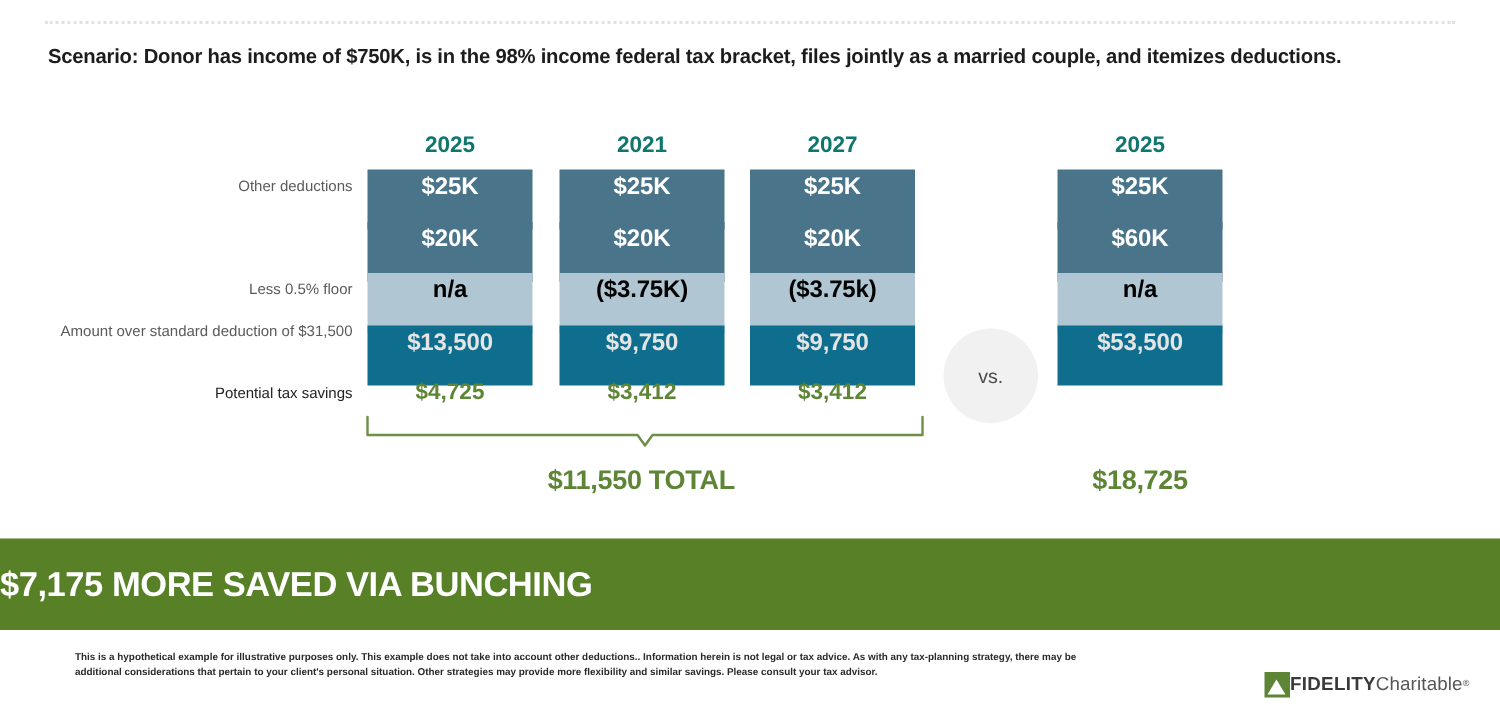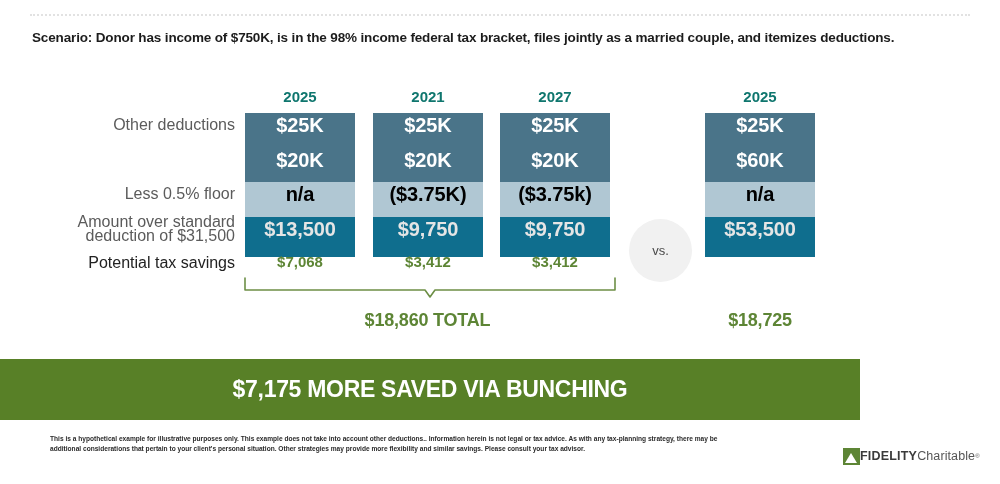--- a/index.html
+++ b/index.html
@@ -56,37 +56,37 @@
     font-weight: bold;
     color: #0f766e;
     top: 88px;
   }
 
   .row-label {
     position: absolute;
     right: 796px;            
     width: 200px;
     text-align: right;
-    font-size: 16px;
+    font-size: 10px;
     color: #5b5b5b;
     line-height: 14px;
     left: 35px;
   }
   .row-label.strong {
     color: #222222;
     font-weight: normal;
   }
 
   .cell {
     position: absolute;
     width: 110px;
     height: 40px;
     line-height: 24px;
     text-align: center;
-    font-size: 20px;
+    font-size: 16px;
     font-weight: bold;
     letter-spacing: -0.1px;
   }
   .cell.slate   { background: #4a7489; color: #ffffff; }
   .cell.pale    { background: #b0c7d3; color: #000000; }
   .cell.deep    { background: #0f6e8e; color: #e5e5e5; }
 
   .savings {
     position: absolute;
     width: 110px;
@@ -141,28 +141,28 @@
     font-weight: bold;
     color: #5d8535;
     letter-spacing: -0.2px;
   }
 
   
   #banner {
     position: absolute;
     left: 0;
     top: 359px;
-    width: 860px;
+    width: 1000px;
     height: 61px;
     background: #588027;
     color: #ffffff;
     font-size: 23px;
     font-weight: bold;
     line-height: 61px;
-    text-align: center;
+    text-align: left;
     letter-spacing: -0.3px;
   }
 
   
   #disclaimer {
     position: absolute;
     left: 50px;
     top: 434px;
     width: 700px;
     font-size: 6.6px;
@@ -234,21 +234,21 @@
 
   <div class="row-label" style="top:118px">Other deductions</div>
   <div class="row-label" style="top:187px">Less 0.5% floor</div>
   <div class="row-label" style="top:215px">Amount over standard deduction of $31,500</div>
   <div class="row-label strong" style="top:256px">Potential tax savings</div>
 
   <div class="cell slate" style="left:245px; top:113px">$25K</div>
   <div class="cell slate" style="left:245px; top:148px">$20K</div>
   <div class="cell pale" style="left:245px; top:182px">n/a</div>
   <div class="cell deep" style="left:245px; top:217px">$13,500</div>
-  <div class="savings" style="left:245px">$7,068</div>
+  <div class="savings" style="left:245px">$4,725</div>
 
   <div class="cell slate" style="left:373px; top:113px">$25K</div>
   <div class="cell slate" style="left:373px; top:148px">$20K</div>
   <div class="cell pale" style="left:373px; top:182px">($3.75K)</div>
   <div class="cell deep" style="left:373px; top:217px">$9,750</div>
   <div class="savings" style="left:373px">$3,412</div>
 
   <div class="cell slate" style="left:500px; top:113px">$25K</div>
   <div class="cell slate" style="left:500px; top:148px">$20K</div>
   <div class="cell pale" style="left:500px; top:182px">($3.75k)</div>
@@ -259,21 +259,21 @@
   <div class="cell slate" style="left:705px; top:148px">$60K</div>
   <div class="cell pale" style="left:705px; top:182px">n/a</div>
   <div class="cell deep" style="left:705px; top:217px">$53,500</div>
 
   <div id="vs-bubble">vs.</div>
 
   <svg id="brace" viewBox="0 0 380 22">
     <path d="M5,2 L5,14 L185,14 L190,21 L195,14 L375,14 L375,2" fill="none" stroke="#6d8f46" stroke-width="1.6" stroke-linecap="round" stroke-linejoin="round"></path>
   </svg>
 
-  <div id="total-left">$18,860 TOTAL</div>
+  <div id="total-left">$11,550 TOTAL</div>
   <div id="total-right">$18,725</div>
 
 </div>
 
 <div id="banner">$7,175 MORE SAVED VIA BUNCHING</div>
 
 <div id="disclaimer">This is a hypothetical example for illustrative purposes only. This example does not take into account other deductions.. Information herein is not legal or tax advice. As with any tax-planning strategy, there may be additional considerations that pertain to your client's personal situation. Other strategies may provide more flexibility and similar savings. Please consult your tax advisor.</div>
 
 <div id="logo">
   <span id="logo-mark"></span>

